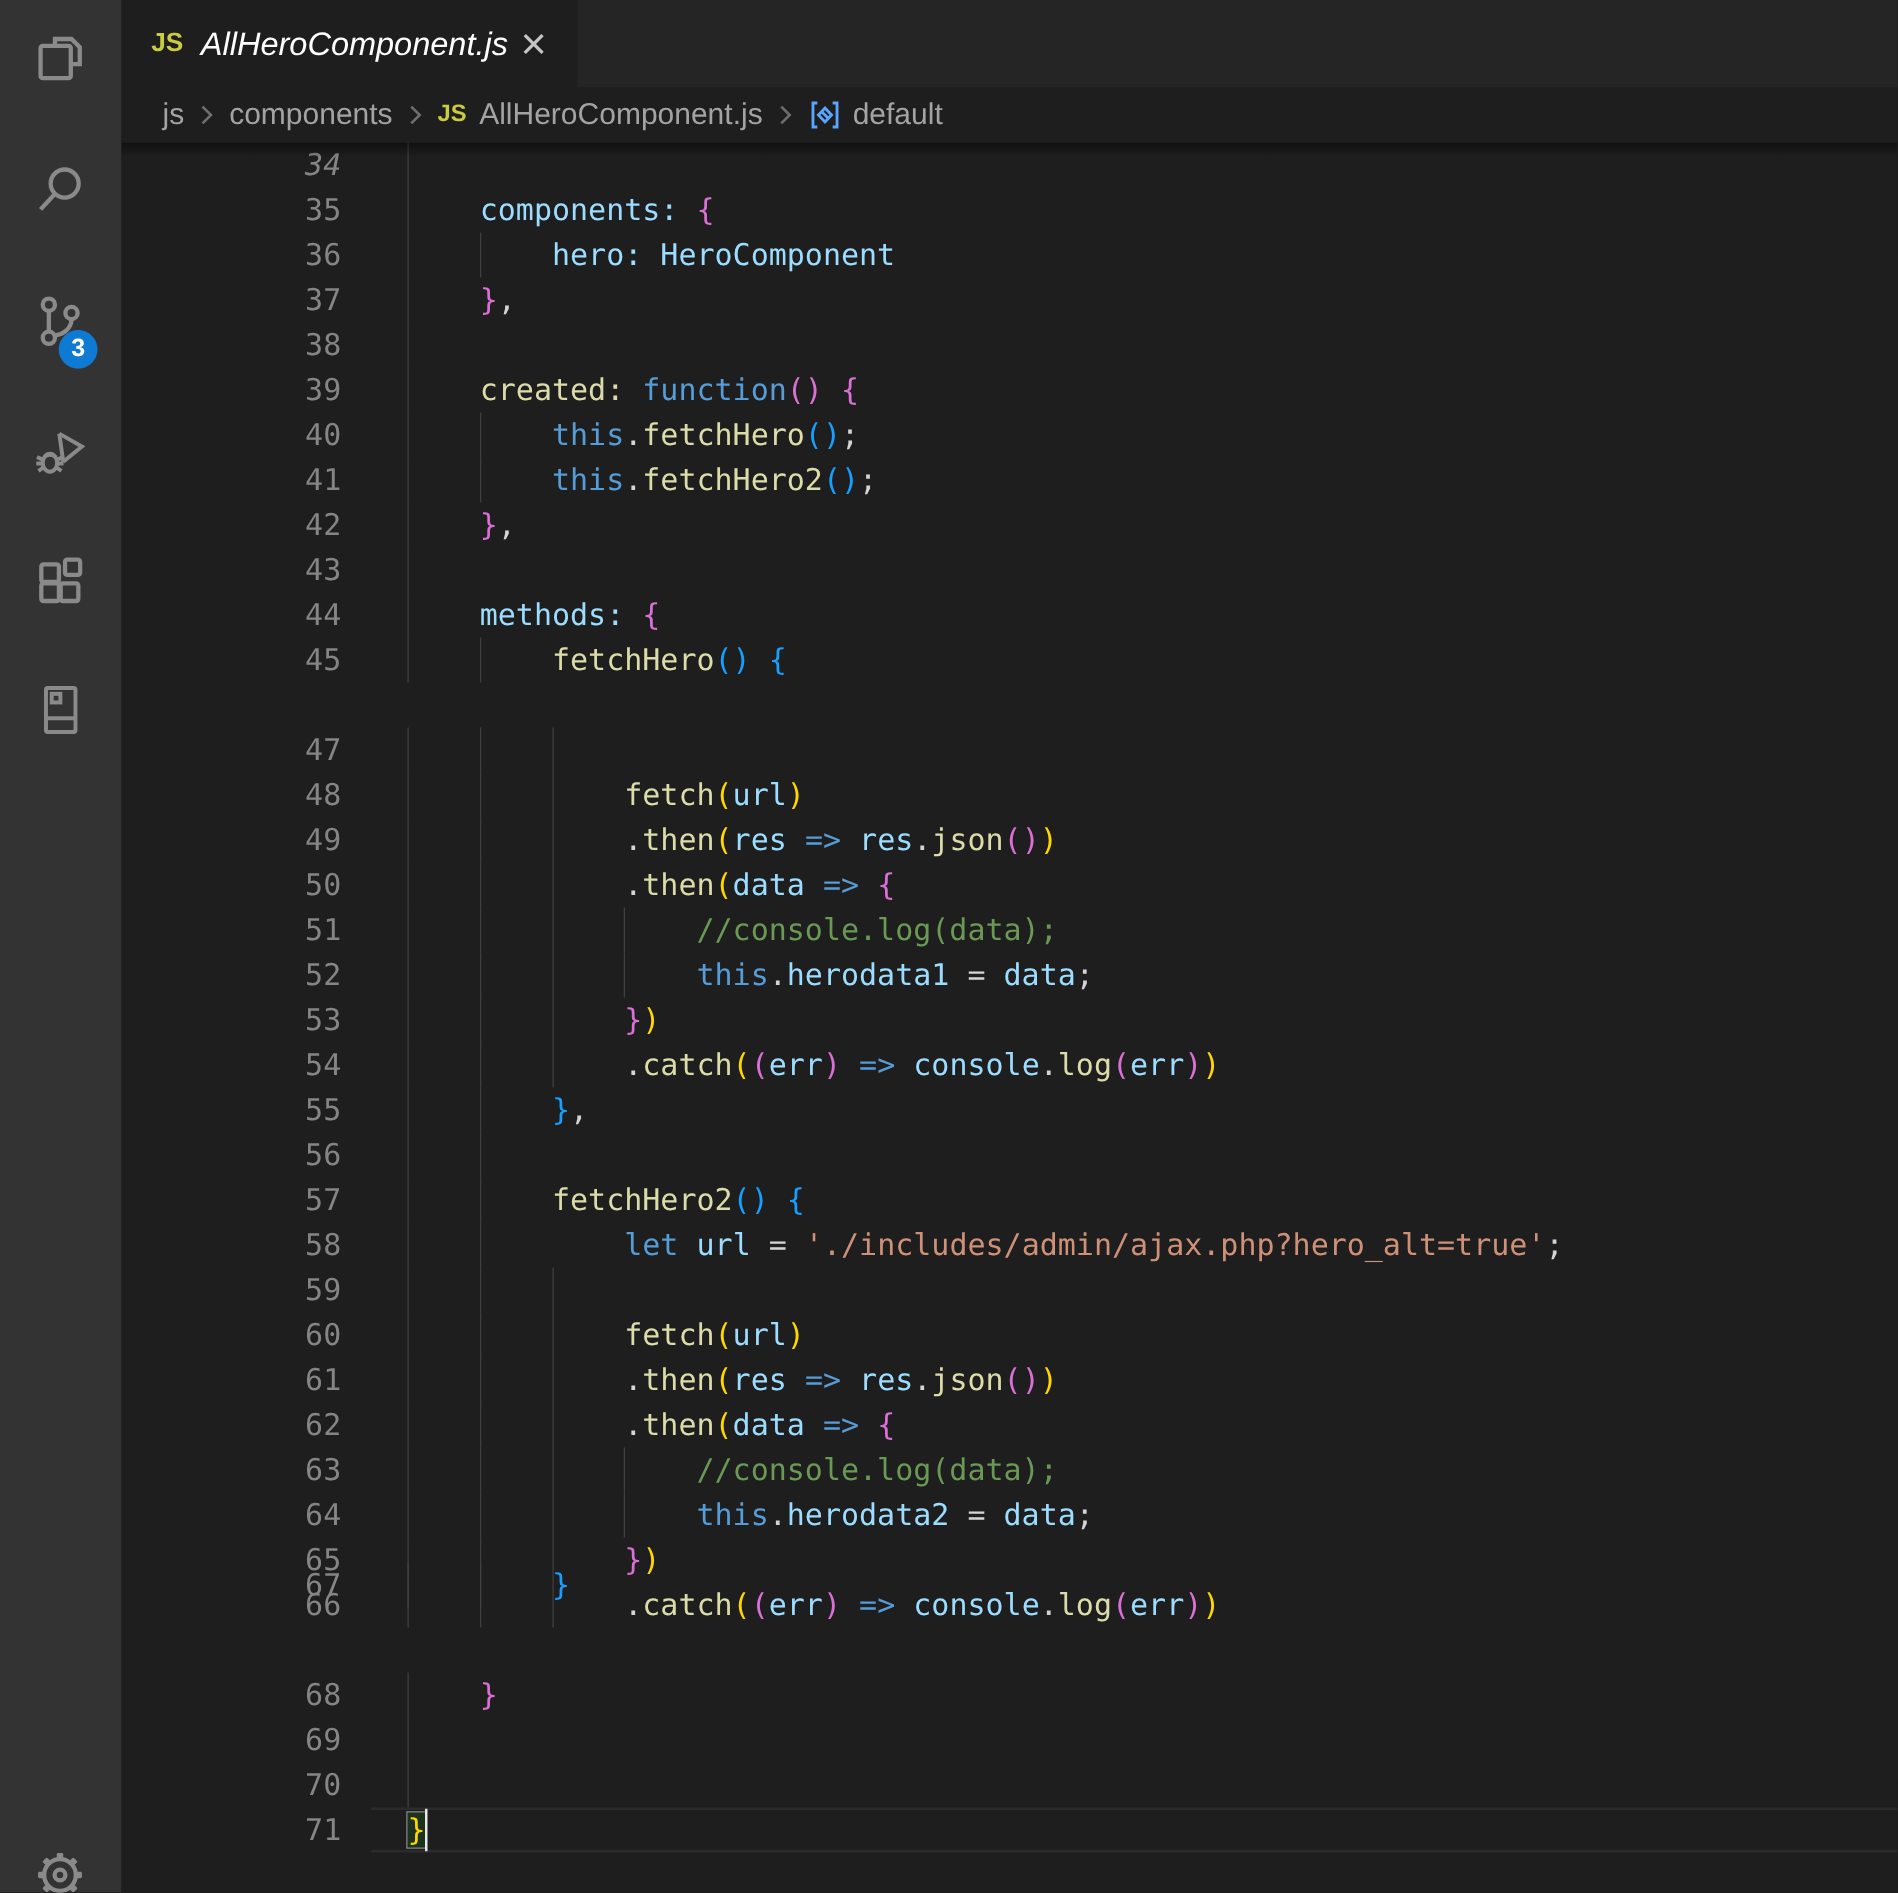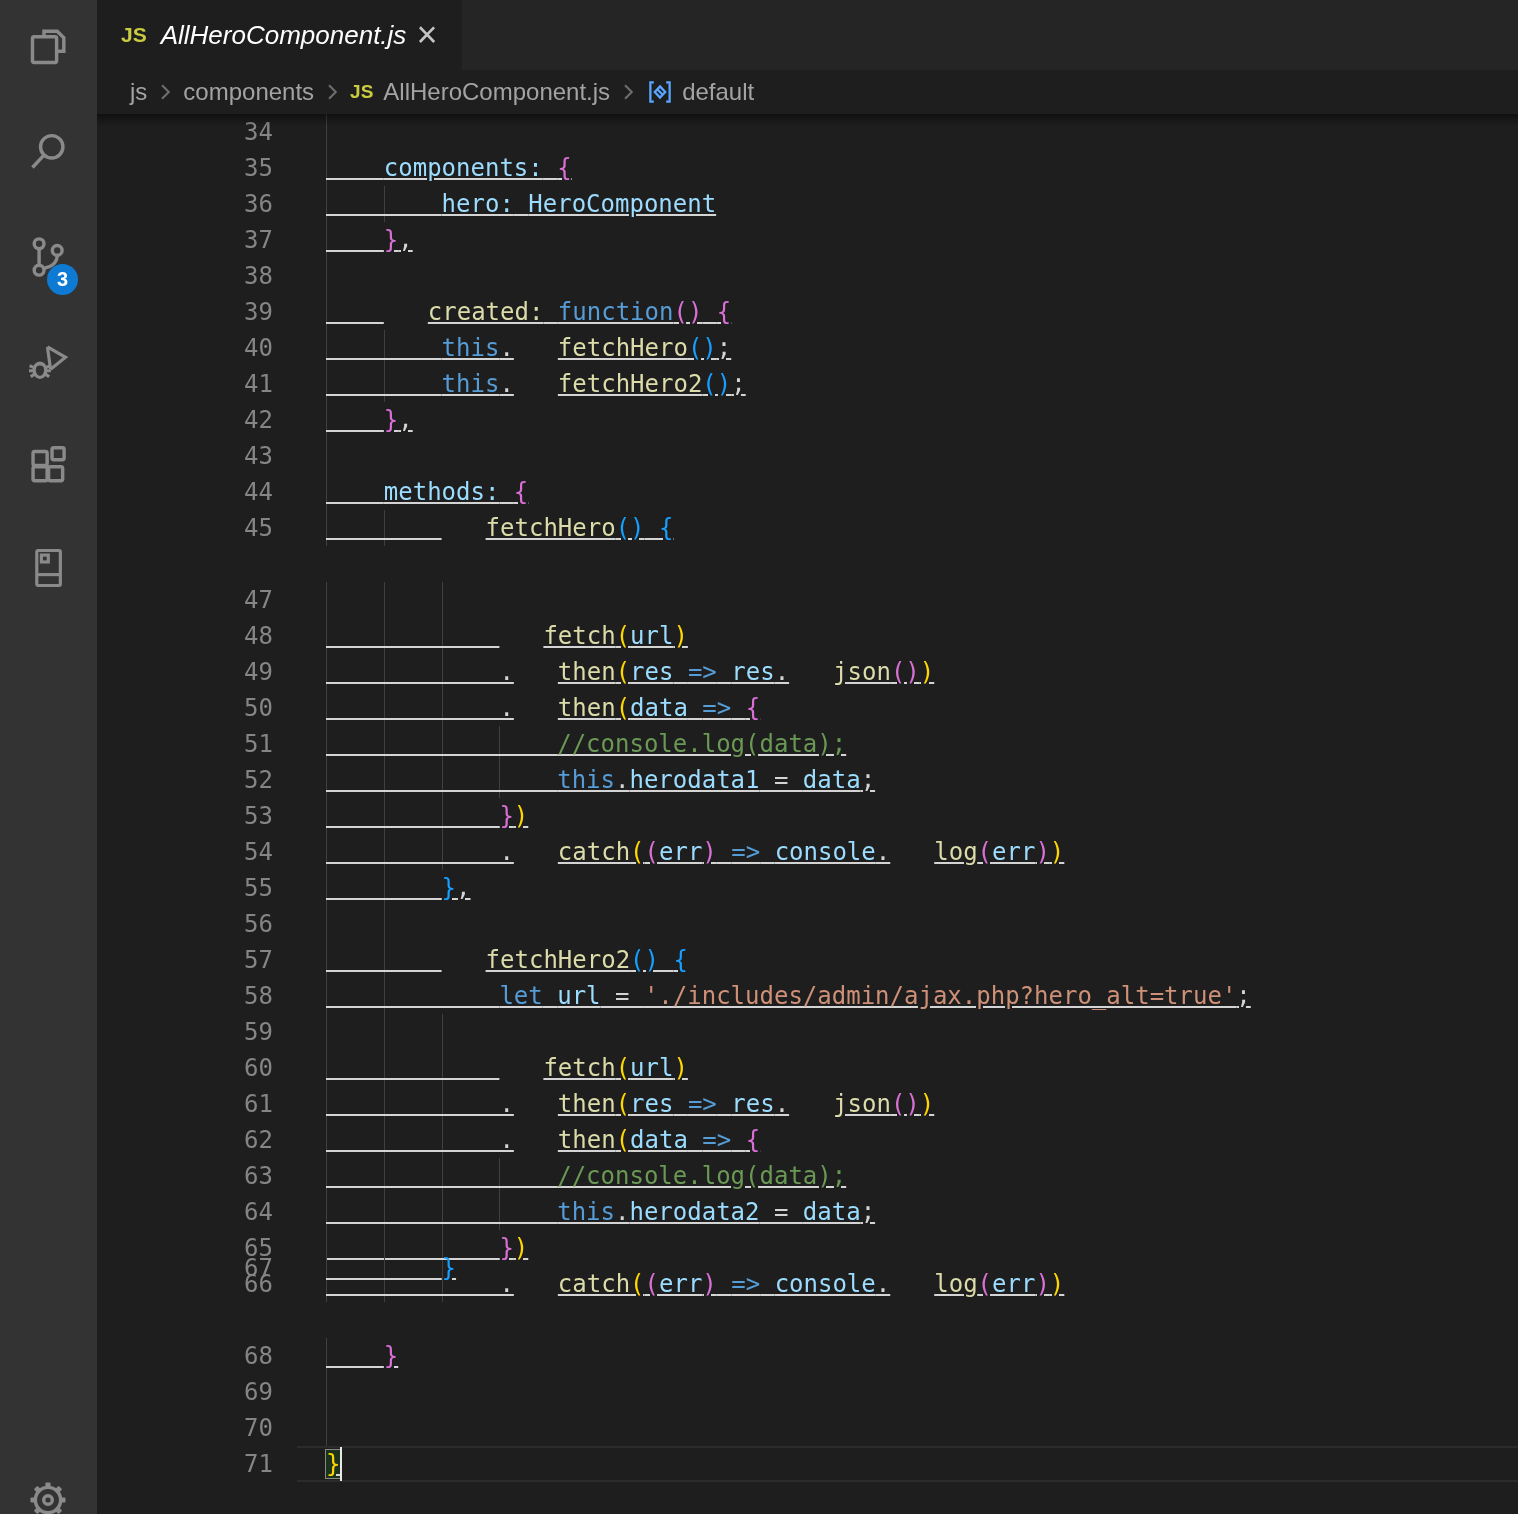--- a/index.html
+++ b/index.html
@@ -31,26 +31,26 @@
   .bc-jsbadge{font-size:19px;margin-right:10px;}
   .sym-icon{display:flex;align-items:center;margin-right:8px;}
   .sym-icon svg{width:28px;height:28px;}
   
   .editor{position:absolute;left:0;top:114px;right:0;bottom:0;background:var(--bg);overflow:hidden;}
   .editor::before{content:"";position:absolute;left:0;top:0;right:0;height:12px;z-index:6;
                   background:linear-gradient(to bottom,rgba(0,0,0,.45),rgba(0,0,0,0));pointer-events:none;}
   .code-line{position:absolute;left:0;right:0;height:36px;
              font-family:"DejaVu Sans Mono","Liberation Mono",monospace;font-size:24px;line-height:36px;}
   .ln{position:absolute;left:0;top:0;width:176px;text-align:right;color:var(--linenum);}
-  .ltext{position:absolute;left:229px;top:0;white-space:pre;color:var(--pn);text-decoration:underline;}
+  .ltext{position:absolute;left:229px;top:0;white-space:pre;color:var(--pn);}
   .guide{position:absolute;top:0;bottom:0;width:1px;background:var(--guide);}
   .curhl{position:absolute;left:200px;right:0;top:0;bottom:0;
          border-top:2px solid #2b2b2b;border-bottom:2px solid #2b2b2b;box-sizing:border-box;}
   .cursor{position:absolute;top:1px;width:2px;height:34px;background:#e8e8e8;z-index:4;}
-  .tk-pn{color:var(--pn);} .tk-kw{color:var(--kw);} .tk-fn{color:var(--fn);margin-left:44px;}
+  .tk-pn{color:var(--pn);} .tk-kw{color:var(--kw);} .tk-fn{color:var(--fn);}
   .tk-pr{color:var(--pr);} .tk-st{color:var(--st);} .tk-cm{color:var(--cm);}
   .tk-b1{color:var(--b1);} .tk-b2{color:var(--b2);} .tk-b3{color:var(--b3);}
   .match{background:rgba(22,92,28,.35);outline:1px solid #888888;}
 </style>
 </head>
 <body>
 
 <div class="activitybar">
   <div class="ab-icon" style="top:24px">
     <svg viewBox="0 0 16 16" fill="none" stroke="currentColor" stroke-width="1.2">
@@ -151,21 +151,21 @@
         <path d="M4.5 2.5 H2.5 V13.5 H4.5"></path>
         <path d="M11.5 2.5 H13.5 V13.5 H11.5"></path>
         <path d="M8 4.8 L11 8 L8 11.2 L5 8 Z"></path>
         <path d="M6.6 6.6 L9.4 9.4"></path>
       </svg>
     </span>
     <span class="crumb">default</span>
   </div>
 
   <div class="editor" id="editor">
-      <div class="code-line" style="top: 0px;">
+      <div class="code-line" style="top: 0px; font-style: italic;">
         <span class="guide" style="left: 229px;"></span>
         <span class="ln">34</span>
         <span class="ltext"></span>
       </div>
       <div class="code-line" style="top: 36px;">
         <span class="guide" style="left: 229px;"></span>
         <span class="ln">35</span>
         <span class="ltext"><span class="tk-pn">    </span><span class="tk-pr">components:</span><span class="tk-pn"> </span><span class="tk-b2">{</span></span>
       </div>
       <div class="code-line" style="top: 72px;">

